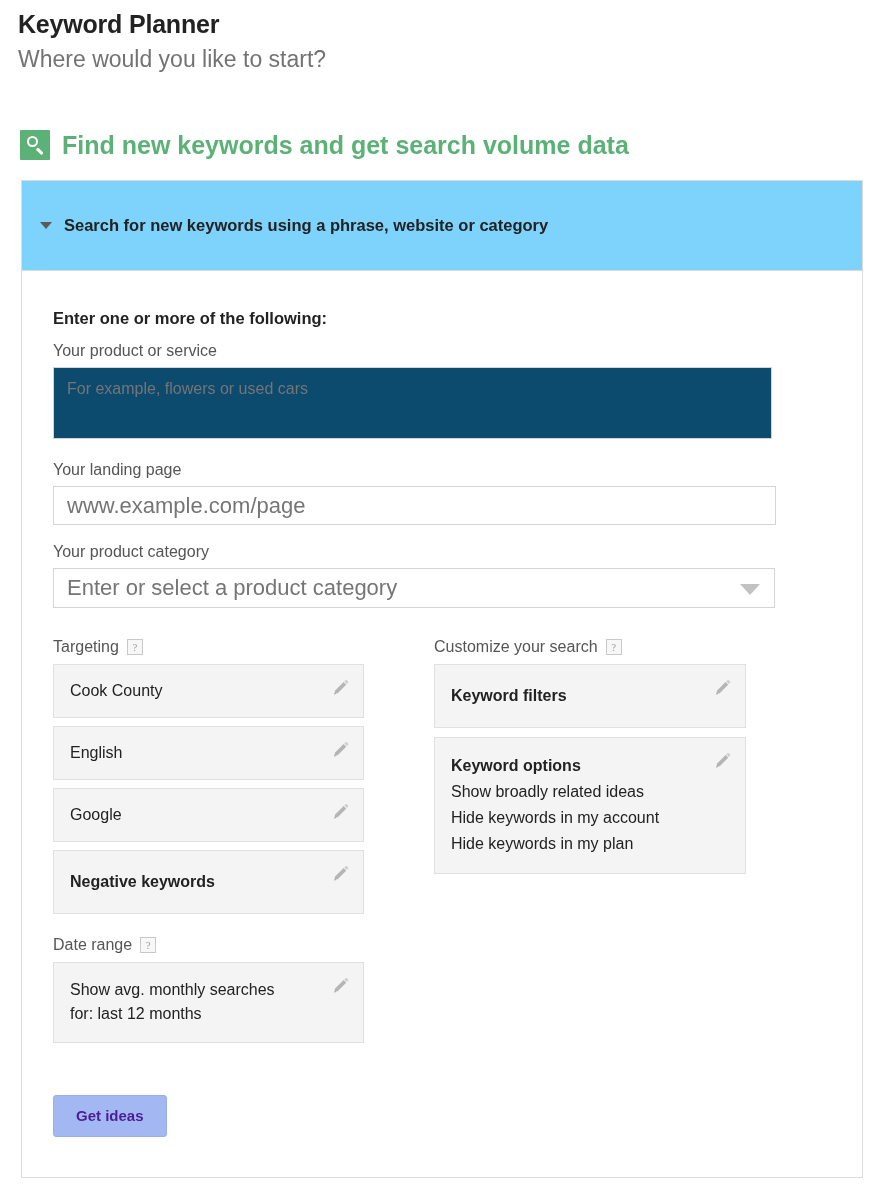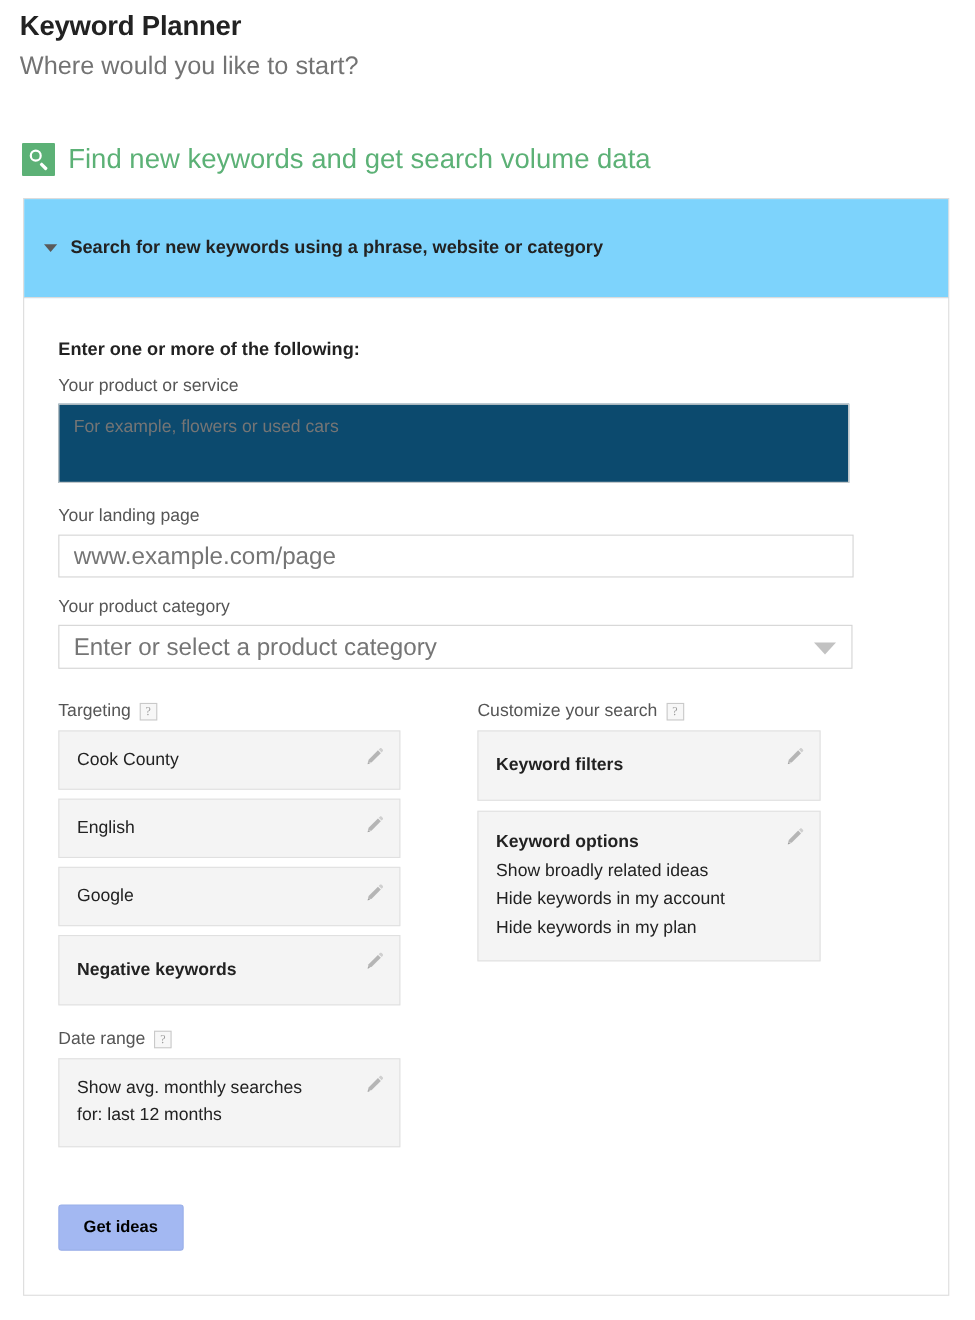--- a/index.html
+++ b/index.html
@@ -40,20 +40,21 @@
     line-height: 30px;
     margin: 4px 0 0 0;
   }
 
   
   .green-link-row {
     position: absolute;
     left: 20px;
     top: 130px;
     display: flex;
+    font-weight: bold;
   }
   .search-badge {
     width: 30px;
     height: 30px;
     background: #5cb176;
     border-radius: 1px;
     position: relative;
     flex: none;
     overflow: hidden;
   }
@@ -247,21 +248,21 @@
   .date-panel { padding-top: 15px; padding-bottom: 16px; }
   .date-panel .panel-line { line-height: 24px; }
 
   .daterange-head { margin-top: 22px; }
 
   
   .btn-row { margin-top: 52px; }
   .btn-primary {
     display: inline-block;
     background: #a3b8f2;
-    color: #000000;
+    color: #4c1d95;
     font-size: 15px;
     font-weight: bold;
     border: 1px solid #9aafe8;
     border-radius: 3px;
     padding: 10px 22px;
     cursor: pointer;
     font-family: "Liberation Sans", sans-serif;
     line-height: 20px;
   }
 </style>

